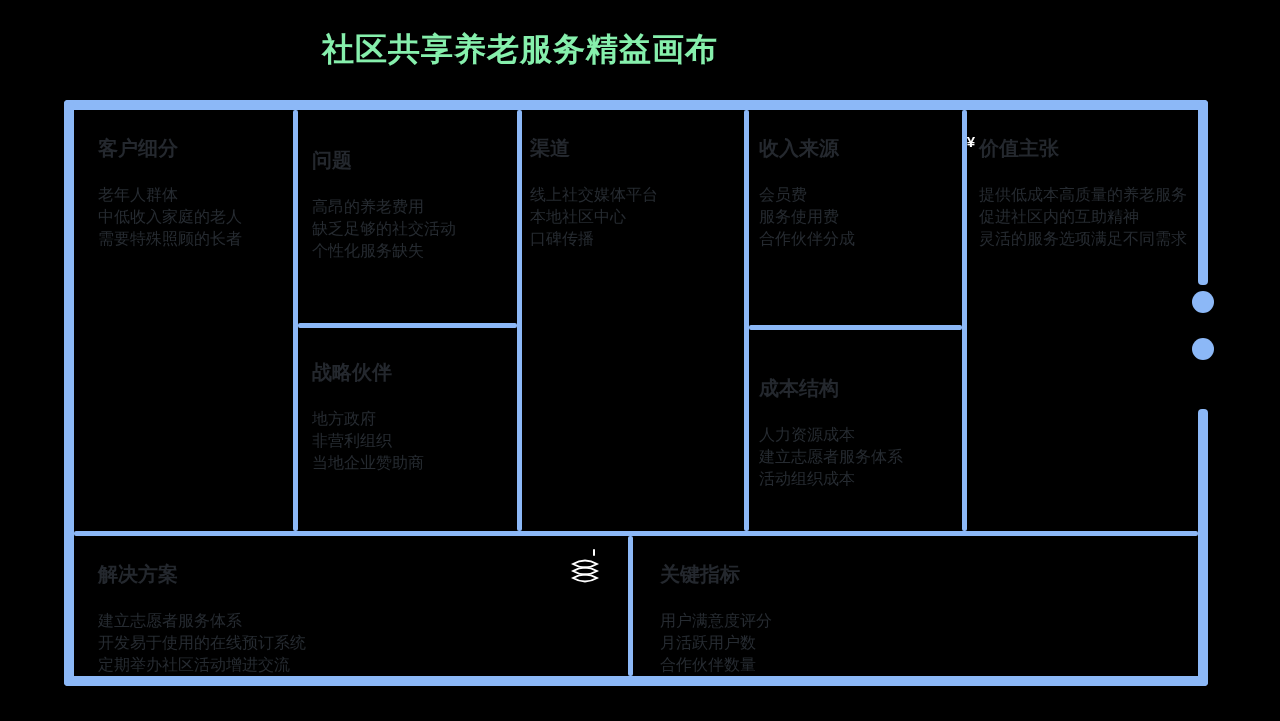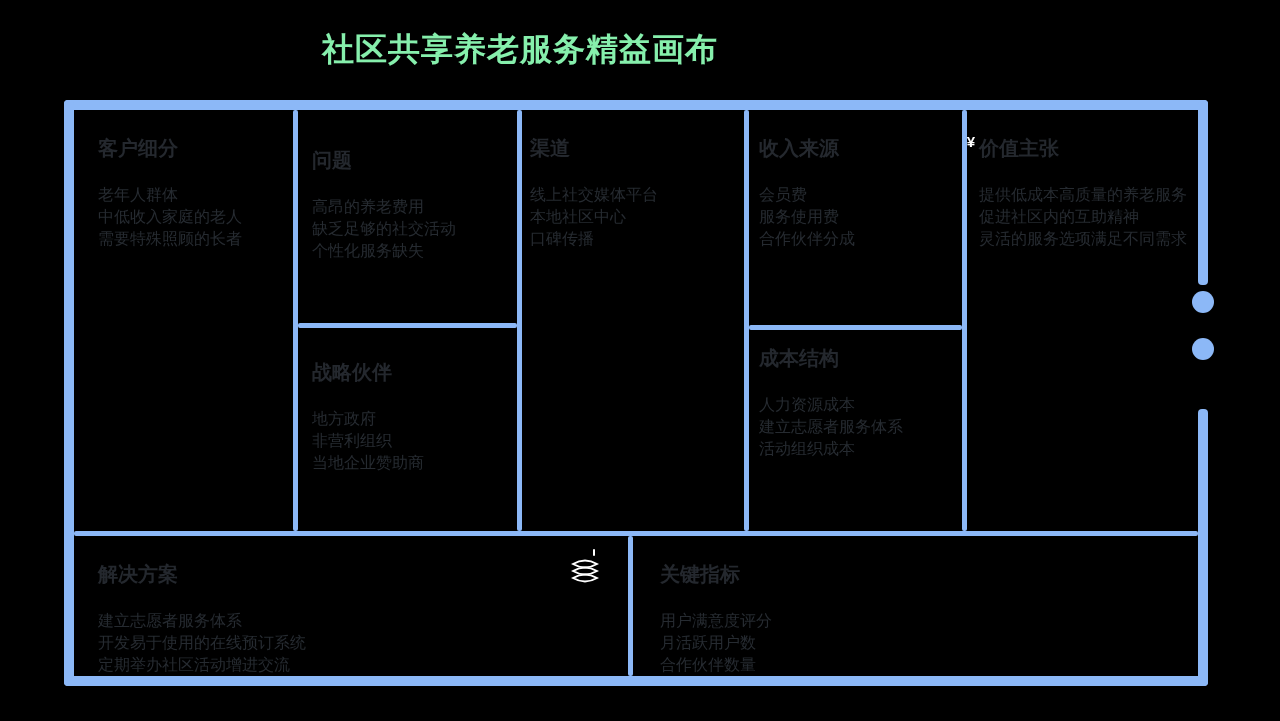--- a/index.html
+++ b/index.html
@@ -40,21 +40,21 @@
   .box{position:absolute;box-sizing:border-box;color:#262b31;}
   .box h2{margin:0;font-size:20px;font-weight:bold;line-height:28px;color:#24282e;}
   .box .items{margin-top:22px;font-size:16px;line-height:22px;}
 
   .b-cs  {left:74px; top:110px;width:219px;height:421px;padding:24px 8px 0 24px;font-family:Liberation Serif, serif;}
   .b-pr  {left:298px;top:122px;width:219px;height:213px;padding:24px 20px 0 14px;}
   .b-ch  {left:522px;top:110px;width:222px;height:421px;padding:24px 8px 16px 8px;}
   .b-rv  {left:749px;top:110px;width:256px;height:213px;padding:24px 8px 0 10px;}
   .b-vp  {left:967px;top:110px;width:231px;height:421px;padding:24px 8px 0 12px;}
   .b-sp  {left:298px;top:330px;width:219px;height:201px;padding:28px 8px 0 14px;}
-  .b-cost{left:749px;top:330px;width:213px;height:201px;padding:14px 8px 0 10px;}
+  .b-cost{left:749px;top:330px;width:213px;height:201px;padding:44px 8px 0 10px;}
   .b-sol {left:74px; top:536px;width:554px;height:140px;padding:24px 8px 12px 24px;}
   .b-km  {left:633px;top:536px;width:565px;height:140px;padding:24px 8px 0 27px;border-radius:13px;}
 
   .icon-yuan{
     position:absolute;right:30px;top:24px;
     color:#ffffff;font-size:15px;font-weight:bold;line-height:15px;
   }
   .icon-layers{position:absolute;right:28px;top:12px;width:30px;height:42px;}
 </style>
 </head>

